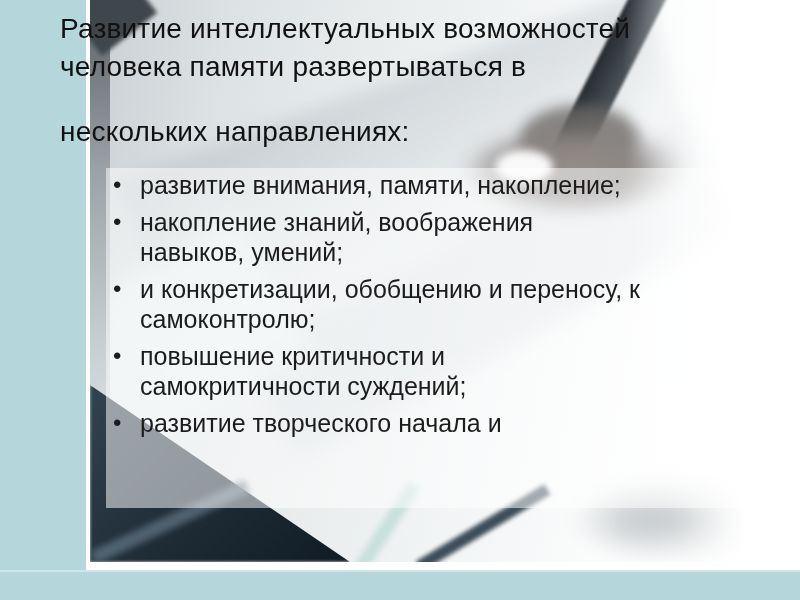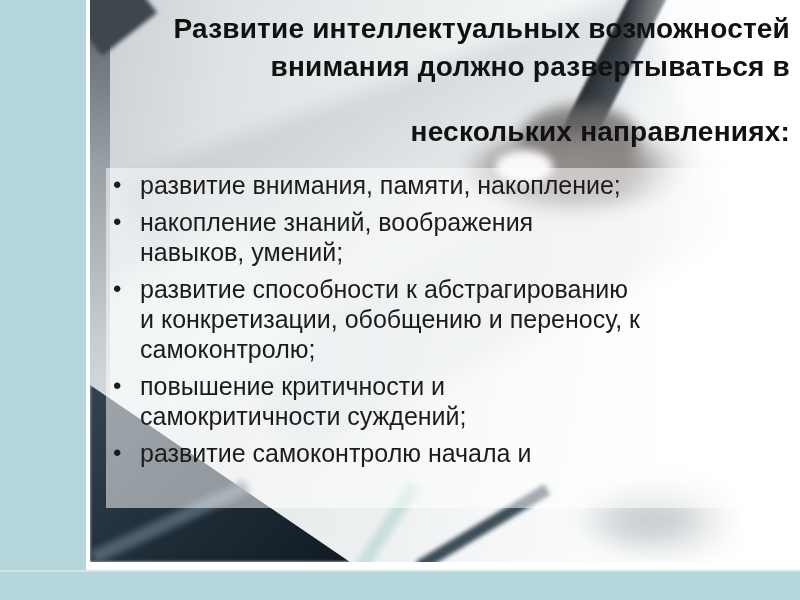--- a/index.html
+++ b/index.html
@@ -44,22 +44,22 @@
   .ph-fingers{left:430px;top:105px;width:120px;height:70px;border-radius:50%;
     background:#6e6a68;filter:blur(7px);opacity:.8;}
   .ph-hand{left:325px;top:105px;width:320px;height:130px;border-radius:50%;
     background:radial-gradient(closest-side,#958d89 0%,#8a8583 40%,rgba(138,133,131,0) 72%);filter:blur(7px);}
   .ph-highlight{left:405px;top:150px;width:58px;height:34px;border-radius:50%;
     background:rgba(255,255,255,.95);filter:blur(4px);}
   .ph-right-fade{right:0;top:0;width:25%;height:100%;
     background:linear-gradient(90deg,rgba(255,255,255,0),#ffffff 70%);}
 
   
-  .title{position:absolute;left:60px;top:10px;width:730px;text-align:right;
-    font-weight:700;font-size:28px;line-height:38px;color:#111111;letter-spacing:.2px;}
+  .title{position:absolute;left:60px;top:10px;width:730px;text-align:left;
+    font-weight:400;font-size:28px;line-height:38px;color:#111111;letter-spacing:.2px;}
   .title .line3{margin-top:27px;}
 
   .overlay{position:absolute;left:106px;top:168px;width:651px;height:340px;
     background:rgba(255,255,255,.52);}
   .bullets{position:absolute;left:0;top:2px;width:100%;margin:0;padding:0;list-style:none;
     font-size:25px;line-height:30px;color:#1c1c1c;}
   .bullet-item{position:relative;padding-left:34px;margin-bottom:7px;}
   .dot{position:absolute;left:7px;top:0;font-size:24px;}
 </style>
 </head>
@@ -83,47 +83,46 @@
       <div class="ph-pen"></div>
       <div class="ph-fingers"></div>
       <div class="ph-hand"></div>
       <div class="ph-highlight"></div>
       <div class="ph-right-fade"></div>
     </div>
   </div>
 
   <div class="title">
     <div class="line1">Развитие интеллектуальных возможностей</div>
-    <div class="line2">внимания должно развертываться в</div>
+    <div class="line2">человека памяти развертываться в</div>
     <div class="line3">нескольких направлениях:</div>
   </div>
 
   <div class="overlay">
     <ul class="bullets">
       <li class="bullet-item">
         <span class="dot">•</span>
         <div>развитие внимания, памяти, накопление;</div>
       </li>
       <li class="bullet-item">
         <span class="dot">•</span>
         <div>накопление знаний, воображения</div>
         <div>навыков, умений;</div>
       </li>
       <li class="bullet-item">
         <span class="dot">•</span>
-        <div>развитие способности к абстрагированию</div>
         <div>и конкретизации, обобщению и переносу, к</div>
         <div>самоконтролю;</div>
       </li>
       <li class="bullet-item">
         <span class="dot">•</span>
         <div>повышение критичности и</div>
         <div>самокритичности суждений;</div>
       </li>
       <li class="bullet-item">
         <span class="dot">•</span>
-        <div>развитие самоконтролю начала и</div>
+        <div>развитие творческого начала и</div>
       </li>
     </ul>
   </div>
 
   <div class="band-line"></div>
 </div>
 
 </body></html>

